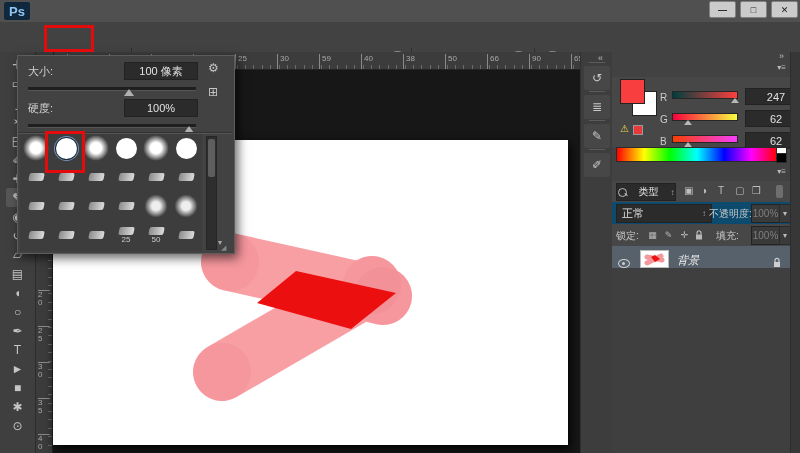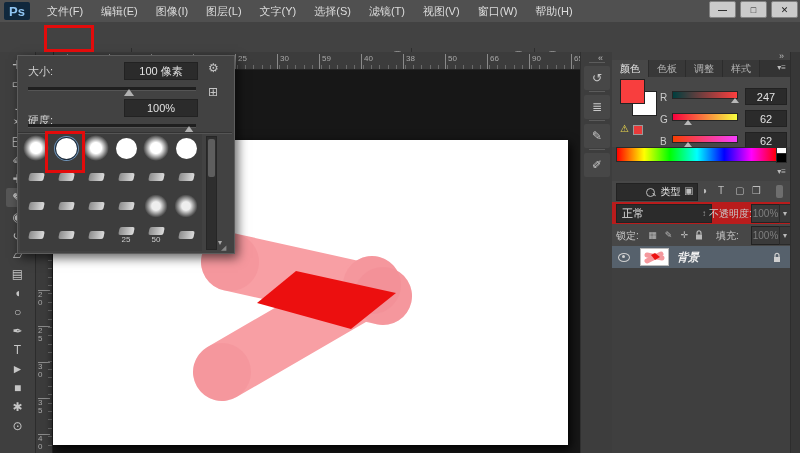--- a/index.html
+++ b/index.html
@@ -66,48 +66,36 @@
   #rightcol{left:612px;top:52px;width:178px;height:401px;background:#424242;font-size:11px;}
   #rightedge{left:790px;top:52px;width:10px;height:401px;background:#373737;border-left:1px solid #2d2d2d;}
   .tabsrow{position:absolute;left:0;width:178px;height:17px;background:#333;display:flex;align-items:flex-end;}
   .tab{padding:2px 8px 2px;background:#383838;color:#b5b5b5;font-size:10px;border-right:1px solid #2c2c2c;height:13px;}
   .tab.active{background:#474747;color:#e8e8e8;}
   .panelmenu{position:absolute;right:4px;font-size:8px;color:#bbb;}
   .chlabel{position:absolute;font-size:10px;color:#ccc;width:10px;}
   .chtrack{position:absolute;width:64px;height:6px;border:1px solid #262626;}
   .chthumb{position:absolute;top:6px;width:0;height:0;border-left:4px solid transparent;border-right:4px solid transparent;
            border-bottom:5px solid #b8b8b8;margin-left:-4px;}
-  .chval{position:absolute;width:40px;height:15px;}
+  .chval{position:absolute;width:40px;height:15px;padding-left:10px;}
   .dim{color:#7f7f7f;}
   .lockicon{width:13px;height:15px;color:#b9b9b9;font-size:9px;display:inline-flex;align-items:center;justify-content:center;}
   .eye{width:10px;height:7px;border:1px solid #cfcfcf;border-radius:50%;position:relative;}
   .eye:after{content:"";position:absolute;left:3px;top:1.5px;width:3px;height:3px;border-radius:50%;background:#cfcfcf;}
   .minizoom{position:relative;width:7px;height:7px;border:1.4px solid #bbb;border-radius:50%;display:inline-block;}
   .minizoom:after{content:"";position:absolute;left:5px;top:5px;width:4px;height:1.4px;background:#bbb;transform:rotate(45deg);}
   
   .redbox{position:absolute;border:3px solid #e30b0b;box-sizing:border-box;z-index:60;}
   .z50{z-index:50;}
 </style>
 </head>
 <body>
 
 <div id="menubar" class="abs">
   <div id="pslogo">Ps</div>
-  <div style="display:flex;">
-      <span class="mitem">文件(F)</span>
-      <span class="mitem">编辑(E)</span>
-      <span class="mitem">图像(I)</span>
-      <span class="mitem">图层(L)</span>
-      <span class="mitem">文字(Y)</span>
-      <span class="mitem">选择(S)</span>
-      <span class="mitem">滤镜(T)</span>
-      <span class="mitem">视图(V)</span>
-      <span class="mitem">窗口(W)</span>
-      <span class="mitem">帮助(H)</span>
-    </div>
   <div class="winbtns">
     <div class="winbtn">—</div>
     <div class="winbtn">□</div>
     <div class="winbtn">✕</div>
   </div>
 </div>
 
 <div id="optionsbar" class="abs">
   <span class="abs" style="left:12px;top:28px;font-size:15px;color:#d0d0d0;">✎</span>
   <span class="abs" style="left:30px;top:36px;font-size:7px;color:#aaa;">▾</span>
@@ -209,26 +197,20 @@
     <div class="dockbtn" style="top: 43px;">≣</div>
     <div class="dockgrip" style="top: 68px;"></div>
     <div class="dockbtn" style="top: 72px;">✎</div>
     <div class="dockgrip" style="top: 97px;"></div>
     <div class="dockbtn" style="top: 101px;">✐</div>
   </div>
 
 <div id="rightcol" class="abs">
   <span class="abs" style="right:6px;top:-1px;font-size:9px;color:#bbb;">»</span>
 
-  <div class="tabsrow" style="top:8px;">
-      <div class="tab active">颜色</div>
-      <div class="tab">色板</div>
-      <div class="tab">调整</div>
-      <div class="tab">样式</div>
-    </div>
   <span class="panelmenu" style="top:11px;">▾≡</span>
   <div class="abs" style="left:0;top:25px;width:178px;height:70px;background:#474747;">
     <div class="abs" style="left:20px;top:14px;width:23px;height:23px;background:#fff;border:1px solid #222;"></div>
     <div class="abs" id="fgswatch" style="left: 8px; top: 2px; width: 23px; height: 23px; border: 1px solid rgb(34, 34, 34); background: rgb(248, 62, 62);"></div>
     <div id="channels">
         <span class="chlabel" style="left: 48px; top: 15px;">R</span>
         <div class="chtrack" style="left: 60px; top: 14px; background: linear-gradient(90deg, rgb(0, 62, 62), rgb(255, 62, 62));">
           <span class="chthumb" style="left: 97%;"></span>
         </div>
         <div class="chval field" style="left: 133px; top: 11px;">247</div>
@@ -247,36 +229,36 @@
     <div class="abs" style="left:21px;top:48px;width:8px;height:8px;background:#e93a3a;border:1px solid #999;"></div>
   </div>
   <div class="abs" style="left:4px;top:95px;width:160px;height:13px;border:1px solid #2a2a2a;
        background:linear-gradient(90deg,#f00,#ff0 17%,#0f0 33%,#0ff 50%,#00f 67%,#f0f 84%,#f00);"></div>
   <div class="abs" style="left:164px;top:95px;width:9px;height:7px;background:#fff;border:1px solid #2a2a2a;"></div>
   <div class="abs" style="left:164px;top:101px;width:9px;height:8px;background:#000;border:1px solid #2a2a2a;"></div>
 
   <span class="panelmenu" style="top:115px;">▾≡</span>
 
   <div class="abs" style="left:0;top:129px;width:178px;height:21px;background:#474747;border-bottom:1px solid #383838;">
-    <div class="abs field" style="left:4px;top:2px;width:58px;height:16px;gap:6px;padding-left:22px;">
+    <div class="abs field" style="left:4px;top:2px;width:58px;height:16px;gap:12px;">
       <span class="minizoom"></span>
       <span style="font-size:10px;">类型</span>
       <span style="font-size:8px;color:#999;">↕</span>
     </div>
     <div id="filtericons">
         <span class="abs" style="left: 72px; top: 4px; font-size: 10px; color: rgb(189, 189, 189);">▣</span>
         <span class="abs" style="left: 89px; top: 4px; font-size: 10px; color: rgb(189, 189, 189);">◑</span>
         <span class="abs" style="left: 106px; top: 4px; font-size: 10px; color: rgb(189, 189, 189);">T</span>
         <span class="abs" style="left: 123px; top: 4px; font-size: 10px; color: rgb(189, 189, 189);">▢</span>
         <span class="abs" style="left: 140px; top: 4px; font-size: 10px; color: rgb(189, 189, 189);">❒</span>
       </div>
     <div class="abs" style="left:164px;top:4px;width:7px;height:13px;background:#6e6e6e;border-radius:2px;"></div>
   </div>
 
-  <div class="abs" style="left:0;top:150px;width:178px;height:22px;background:#b91c1c;">
+  <div class="abs" style="left:0;top:150px;width:178px;height:22px;background:#0c4a6e;">
     <div class="abs field" style="left:4px;top:2px;width:84px;height:17px;justify-content:space-between;padding:0 5px;">
       <span>正常</span>
       <span style="font-size:8px;color:#999;">↕</span>
     </div>
     <span class="abs" style="left:97px;top:5px;font-size:10px;color:#c9c9c9;">不透明度:</span>
     <div class="abs field dim" style="left:139px;top:2px;width:27px;height:17px;background:#3a3a3a;font-size:10px;">
       <span>100%</span>
     </div>
     <div class="abs ddbtn" style="left:167px;top:2px;width:10px;height:17px;">▾</div>
   </div>
@@ -292,21 +274,21 @@
           <rect x="2" y="5" width="6" height="5" fill="#b9b9b9"></rect>
         </svg>
       </div>
     <span class="abs" style="left:104px;top:5px;font-size:10px;color:#c9c9c9;">填充:</span>
     <div class="abs field dim" style="left:139px;top:2px;width:27px;height:17px;background:#3a3a3a;font-size:10px;">
       <span>100%</span>
     </div>
     <div class="abs ddbtn" style="left:167px;top:2px;width:10px;height:17px;">▾</div>
   </div>
 
-  <div class="abs" style="left:0;top:194px;width:178px;height:22px;background:#56616c;display:flex;align-items:center;font-weight:bold;">
+  <div class="abs" style="left:0;top:194px;width:178px;height:22px;background:#56616c;display:flex;align-items:flex-end;">
     <span class="eye" style="margin-left:6px;"></span>
     <div style="margin-left:10px;width:27px;height:16px;background:#fff;border:1px solid #bbb;position:relative;">
       <svg width="27" height="16" style="position:absolute;left:0;top:0;">
         <line x1="6" y1="6" x2="21" y2="9" stroke="#f5989d" stroke-width="5" stroke-linecap="round"></line>
         <line x1="6" y1="12" x2="20" y2="5" stroke="#f5989d" stroke-width="5" stroke-linecap="round"></line>
         <polygon points="10,6 14,4 19,8 14,11" fill="#ec1212"></polygon>
       </svg>
     </div>
     <span style="margin-left:8px;font-style:italic;font-size:11px;color:#f0f0f0;">背景</span>
     <svg width="10" height="11" style="position:absolute;right:8px;" viewBox="0 0 10 11">
@@ -321,21 +303,21 @@
 <div id="popup" class="abs z50">
   <span class="abs" style="left:10px;top:8px;color:#d2d2d2;">大小:</span>
   <div class="abs field" style="left:106px;top:6px;width:72px;height:16px;">
     <span>100 像素</span>
   </div>
   <span class="abs" style="left:190px;top:5px;font-size:12px;color:#c5c5c5;">⚙</span>
   <div class="slider" style="left:10px;top:31px;width:168px;">
     <span class="thumb" id="sizethumb" style="left: 60%;"></span>
   </div>
   <span class="abs" style="left:190px;top:29px;font-size:12px;color:#c5c5c5;">⊞</span>
-  <span class="abs" style="left:10px;top:57px;color:#d2d2d2;">硬度:</span>
+  <span class="abs" style="left:10px;top:45px;color:#d2d2d2;">硬度:</span>
   <div class="abs field" style="left:106px;top:43px;width:72px;height:16px;">
     <span>100%</span>
   </div>
   <div class="slider" style="left:10px;top:68px;width:168px;">
     <span class="thumb" id="hardthumb" style="left: 96%;"></span>
   </div>
   <div class="abs" style="left:0;top:76px;width:214px;height:1px;background:#333;border-bottom:1px solid #555;"></div>
   <div class="abs" style="left:2px;top:78px;width:182px;height:117px;background:#3d3d3d;" id="brushgrid">
       <div class="cell" style="left: 2px; top: 0px;">
         <div class="t-soft"></div>

